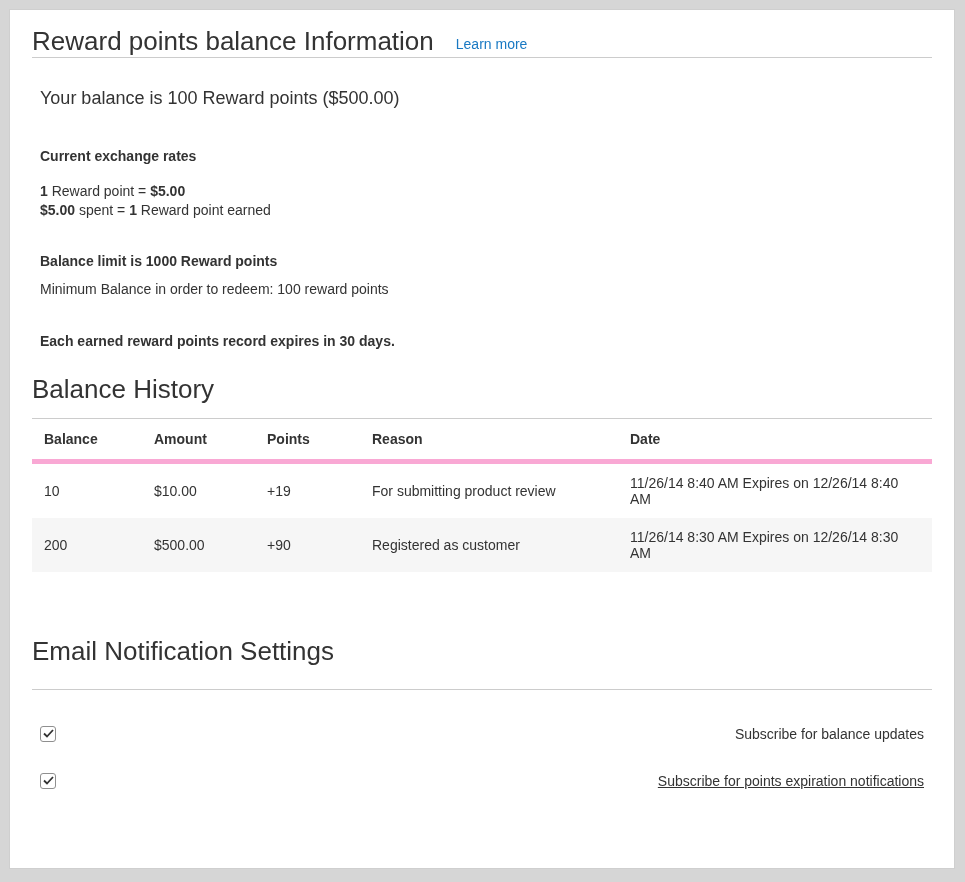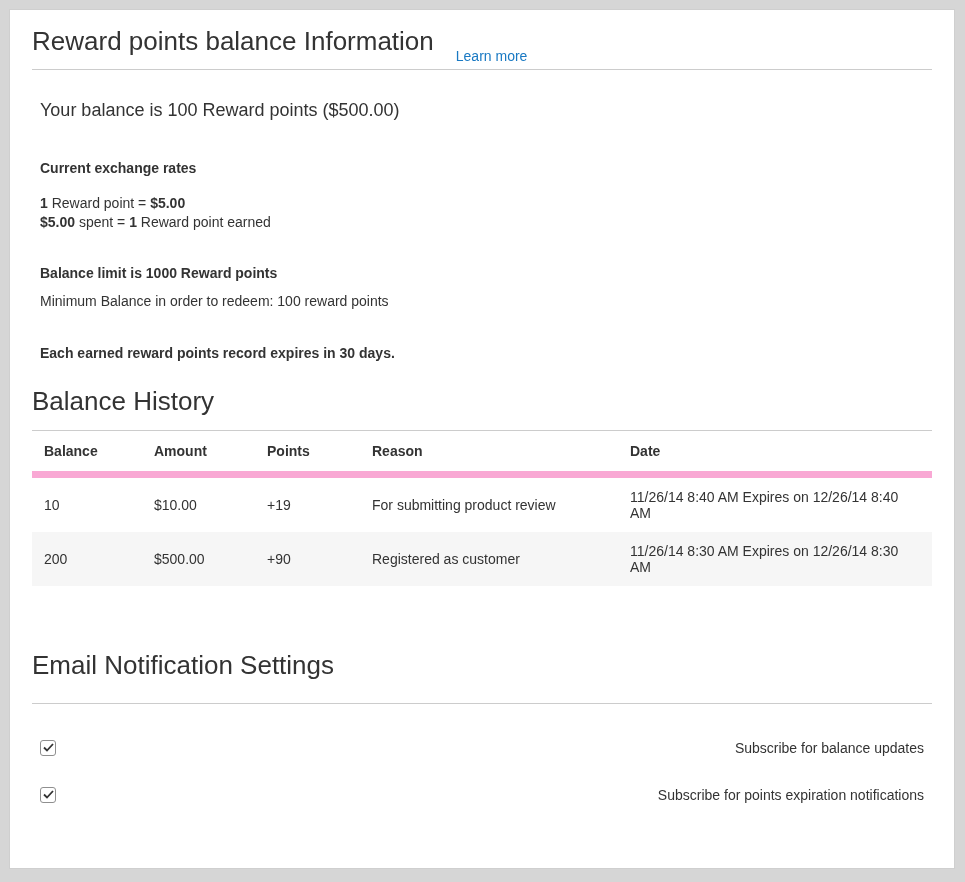--- a/index.html
+++ b/index.html
@@ -22,37 +22,36 @@
     border: 1px solid #cfcfcf;
     padding: 0 22px 22px 22px;
     overflow: hidden;
   }
   
   .page-title-row {
     display: flex;
     align-items: center;
     gap: 22px;
     padding-top: 16px;
-    padding-bottom: 12px;
     border-bottom: 1px solid #ccc;
   }
   .page-title {
     margin: 0;
     font-size: 26px;
     font-weight: 300;
     color: #333;
     letter-spacing: 0;
   }
   .learn-more {
     font-size: 14px;
     color: #1979c3;
     text-decoration: none;
     cursor: pointer;
     position: relative;
-    top: 14px;
+    top: 2px;
   }
   
   .balance-summary {
     margin: 30px 8px 0 8px;
     font-size: 18px;
     font-weight: 400;
   }
   .info-block { margin: 0 8px; font-size: 14px; line-height: 1.4; }
   .bold-heading {
     font-weight: bold;
@@ -77,21 +76,21 @@
     width: 100%;
     border-collapse: collapse;
     margin-top: 13px;
     font-size: 14px;
   }
   .history-table th {
     text-align: left;
     font-weight: bold;
     padding: 12px 12px;
     border-top: 1px solid #ccc;
-    border-bottom: 7px solid #f9a8d4;
+    border-bottom: 5px solid #f9a8d4;
   }
   .history-table td {
     padding: 11px 12px;
     vertical-align: middle;
   }
   .history-table tbody tr:nth-child(even) { background: #f6f6f6; }
   .col-balance { width: 110px; }
   .col-amount  { width: 113px; }
   .col-points  { width: 105px; }
   .col-reason  { width: 258px; }
@@ -103,21 +102,21 @@
   }
   .checkbox-row {
     display: flex;
     align-items: center;
     gap: 27px;
     margin: 0 8px;
     font-size: 14px;
     justify-content: space-between;
   }
   .checkbox-row.first { margin-top: 36px; }
-  .checkbox-row.second { margin-top: 31px; }
+  .checkbox-row.second { margin-top: 31px; text-decoration: underline; }
   .checkbox {
     width: 16px;
     height: 16px;
     background: #fff;
     border: 1px solid #8f8f8f;
     border-radius: 3px;
     display: inline-flex;
     align-items: center;
     justify-content: center;
     cursor: pointer;

